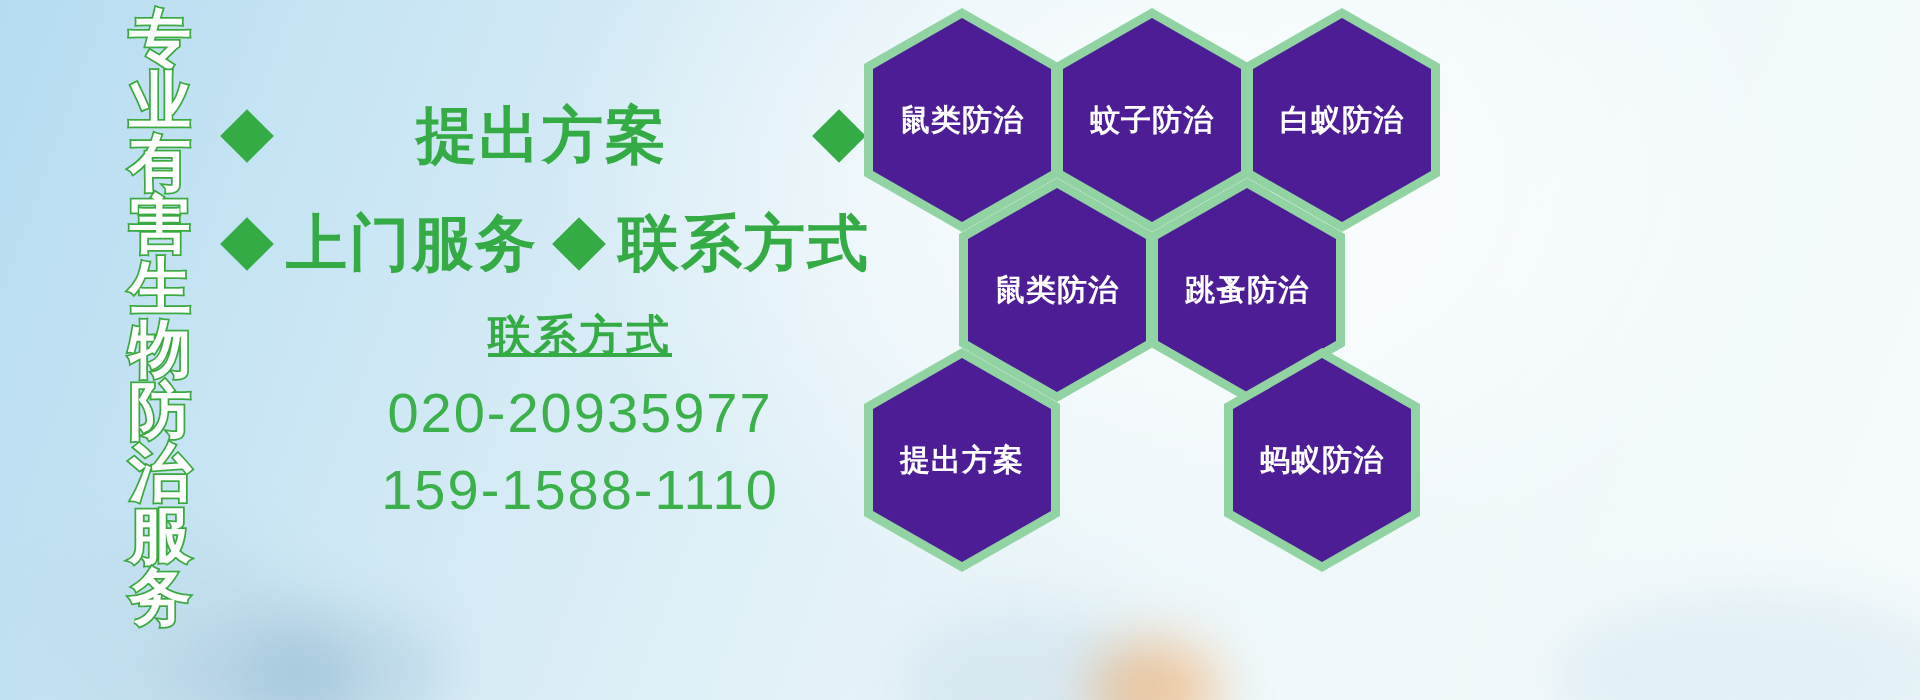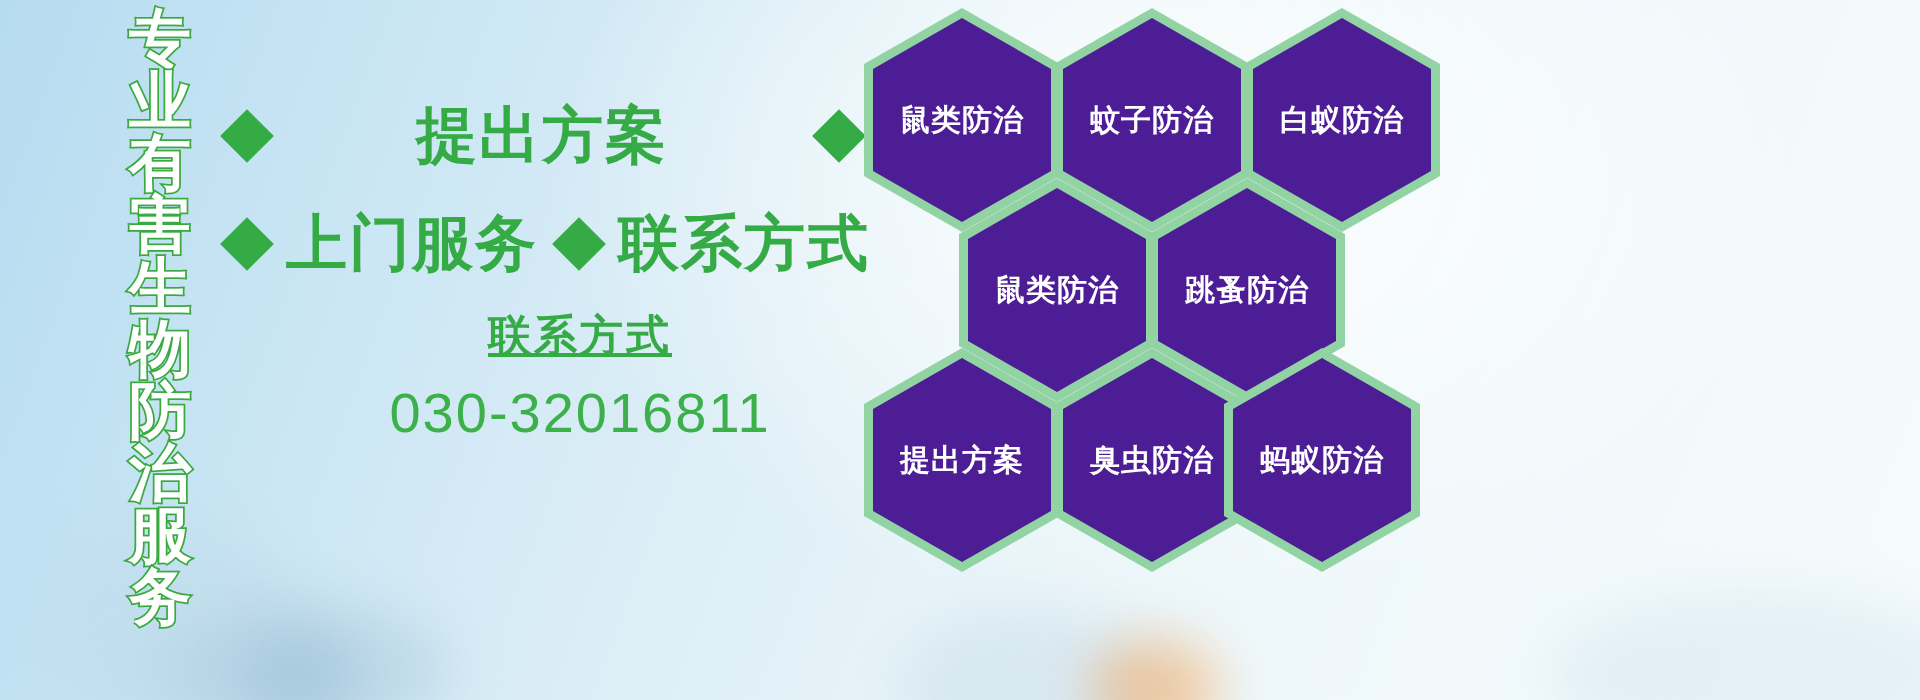--- a/index.html
+++ b/index.html
@@ -189,21 +189,22 @@
     <div class="feature-row">
       <span class="diamond" aria-label="◆"></span>
       <span class="feature-text">上门服务</span>
       <span class="diamond" aria-label="◆"></span>
       <span class="feature-text last">联系方式</span>
     </div>
   </div>
 
   <div id="contact">
     <div id="contact-title">联系方式</div>
-    <div class="phone">030-32016811</div>
+    <div class="phone">020-20935977</div>
+    <div class="phone">159-1588-1110</div>
   </div>
 
   <div id="honeycomb">
 
     <div class="hex" style="left:8px;  top:8px;">
       <div class="hex-inner">
         <span class="hex-label">鼠类防治</span>
       </div>
     </div>
 
@@ -230,25 +231,20 @@
         <span class="hex-label">跳蚤防治</span>
       </div>
     </div>
 
     <div class="hex" style="left:8px;  top:348px;">
       <div class="hex-inner">
         <span class="hex-label">提出方案</span>
       </div>
     </div>
 
-    <div class="hex" style="left:198px; top:348px;">
-      <div class="hex-inner">
-        <span class="hex-label">臭虫防治</span>
-      </div>
-    </div>
 
     <div class="hex" style="left:368px; top:348px;">
       <div class="hex-inner">
         <span class="hex-label">蚂蚁防治</span>
       </div>
     </div>
 
   </div>
 
 </div>

